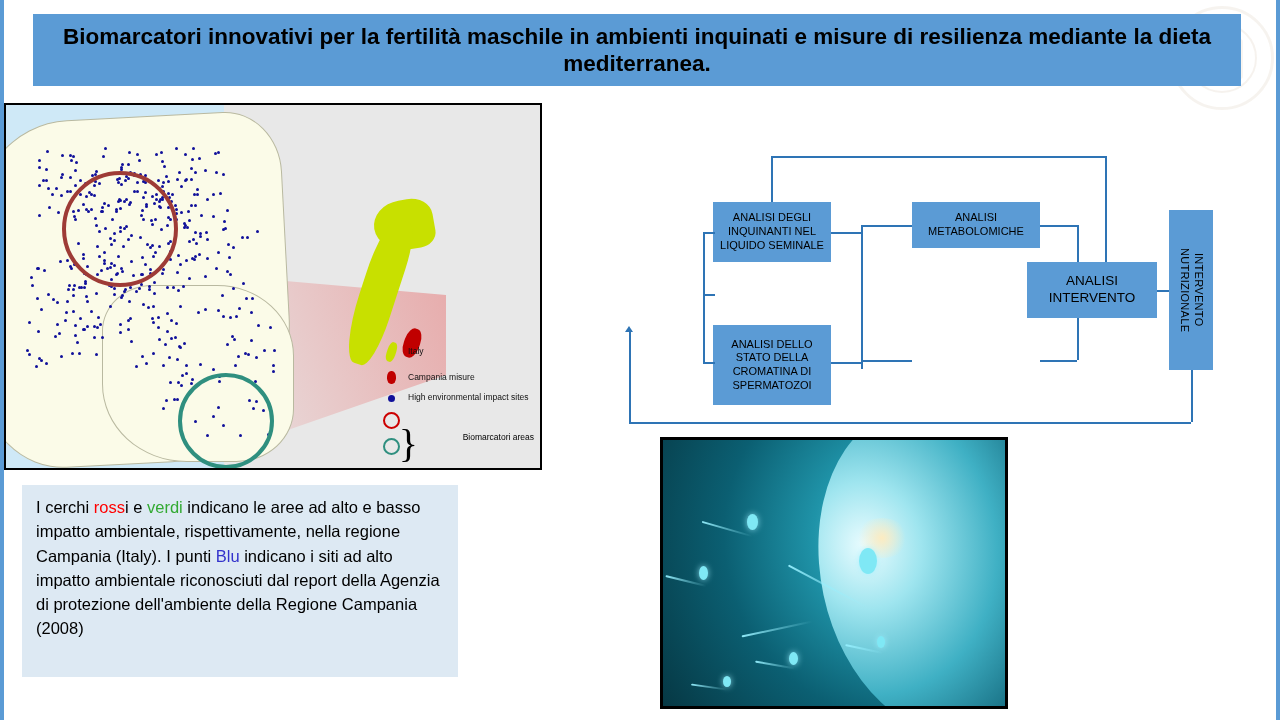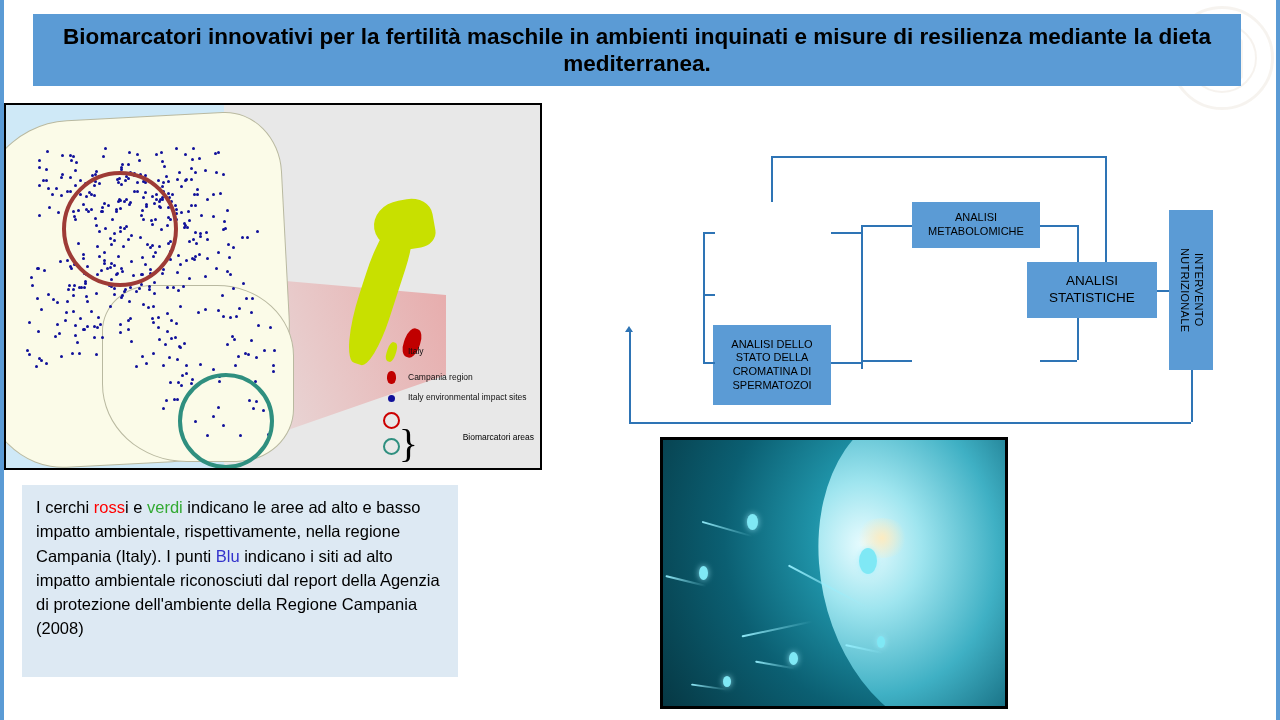--- a/index.html
+++ b/index.html
@@ -820,27 +820,27 @@
     <div class="legend-row">
       <div class="legend-mark">
           <div class="lm-italy"></div>
         </div>
       <div class="legend-label">Italy</div>
     </div>
     <div class="legend-row">
       <div class="legend-mark">
           <div class="lm-campania"></div>
         </div>
-      <div class="legend-label">Campania region</div>
+      <div class="legend-label">Campania misure</div>
     </div>
     <div class="legend-row">
       <div class="legend-mark">
           <div class="lm-dot"></div>
         </div>
-      <div class="legend-label">Italy environmental impact sites</div>
+      <div class="legend-label">High environmental impact sites</div>
     </div>
     <div class="legend-row">
       <div class="legend-mark">
           <div class="lm-ring-red"></div>
         </div>
       <div class="legend-label"></div>
     </div>
     <div class="legend-row">
       <div class="legend-mark">
           <div class="lm-ring-green"></div>
@@ -853,27 +853,28 @@
 </div>
 
 <div class="caption-box">
   <div class="caption-text" id="caption-text"><span style="color: black;">I cerchi </span><span style="color: rgb(255, 0, 0);">ross</span><span style="color: black;">i e </span><span style="color: rgb(51, 170, 51);">verdi</span><span style="color: black;"> indicano  le aree ad alto e basso impatto ambientale, rispettivamente, nella regione Campania (Italy). I punti </span><span style="color: rgb(51, 51, 204);">Blu</span><span style="color: black;"> indicano  i siti ad alto impatto ambientale riconosciuti dal report della Agenzia di protezione dell'ambiente della Regione Campania (2008)</span></div>
 </div>
 
 <div class="flow">
 
 
 
+  <div class="fbox" style="left:148px; top:92px; width:118px; height:60px;">ANALISI DEGLI INQUINANTI NEL LIQUIDO SEMINALE</div>
 
   <div class="fbox" style="left:347px; top:92px; width:128px; height:46px;">ANALISI METABOLOMICHE</div>
 
   <div class="fbox" style="left:148px; top:215px; width:118px; height:80px;">ANALISI DELLO STATO DELLA CROMATINA DI SPERMATOZOI</div>
 
 
-  <div class="fbox big" style="left:462px; top:152px; width:130px; height:56px;">ANALISI STATISTICHE</div>
+  <div class="fbox big" style="left:462px; top:152px; width:130px; height:56px;">ANALISI INTERVENTO</div>
 
   <div class="fbox vert" style="left:604px; top:100px; width:44px; height:160px;">INTERVENTO NUTRIZIONALE</div>
 
   <div class="fline v" style="left:206px; top:46px; height:46px;"></div>
   <div class="fline h" style="left:206px; top:46px; width:334px;"></div>
   <div class="fline v" style="left:540px; top:46px; height:106px;"></div>
 
   <div class="fline h" style="left:138px; top:184px; width:12px;"></div>
   <div class="fline v" style="left:138px; top:122px; height:130px;"></div>
   <div class="fline h" style="left:138px; top:122px; width:12px;"></div>

